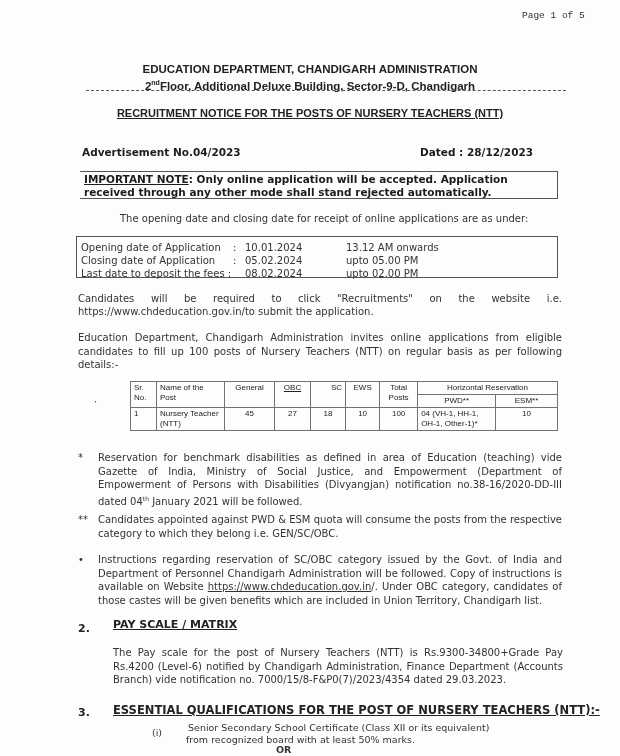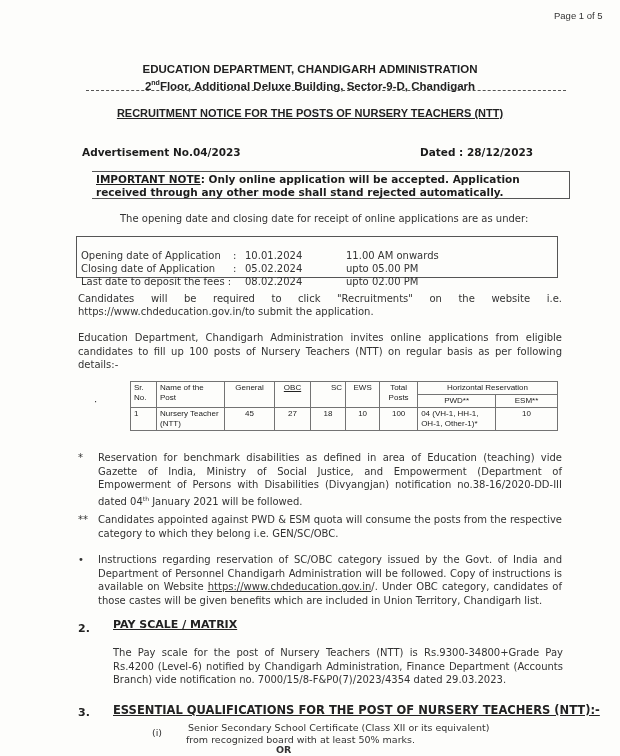--- a/index.html
+++ b/index.html
@@ -6,22 +6,21 @@
   html, body { width: 620px; height: 756px; overflow: hidden; }
   body {
     background: #fdfdfb;
     font-family: "DejaVu Sans", "Liberation Sans", sans-serif;
     color: #1c1c1c;
     position: relative;
   }
   .abs { position: absolute; }
   .page-num {
     left: 522px; top: 10px; font-size: 9.5px; color: #333;
-    font-family: Liberation Sans, sans-serif;
-    margin-left: 32px;
+    font-family: Liberation Mono, monospace;
   }
   .org-title {
     left: 0; width: 620px; top: 63px; text-align: center;
     font-size: 11.5px; font-weight: bold; color: #222;
     font-family: "Liberation Sans", sans-serif;
   }
   .org-addr {
     left: 0; width: 620px; top: 79px; text-align: center;
     font-size: 11.5px; font-weight: bold; color: #222;
     font-family: "Liberation Sans", sans-serif;
@@ -32,30 +31,30 @@
     border-top: 1.3px dashed #555;
   }
   .notice-title {
     left: 0; width: 620px; top: 107px; text-align: center;
     font-size: 11px; font-weight: bold; text-decoration: underline; color: #222;
     font-family: "Liberation Sans", sans-serif;
   }
   .adv-no { left: 82px; top: 146px; font-size: 10.5px; font-weight: bold; }
   .adv-date { left: 420px; top: 146px; font-size: 10.5px; font-weight: bold; }
   .imp-box {
-    left: 92px; top: 171px; width: 478px; height: 28px;
+    left: 80px; top: 171px; width: 478px; height: 28px;
     border: 1px solid #555; border-left-width: 0;
     padding: 1px 4px; font-size: 10.5px; font-weight: bold; line-height: 13px;
   }
   .imp-box .u { text-decoration: underline; }
   .intro-line { left: 120px; top: 213px; font-size: 10px; color: #333; }
   .dates-box {
     left: 76px; top: 236px; width: 482px; height: 42px;
     border: 1px solid #555; font-size: 10px; color: #333; line-height: 13px;
-    padding: 12px 4px;
+    padding: 4px 4px;
   }
   .date-row { display: flex; height: 13px; }
   .date-row .c1 { width: 152px; white-space: nowrap; }
   .date-row .c2 { width: 12px; }
   .date-row .c3 { width: 101px; }
   .date-row .c4 { flex: 1; }
   .para {
     left: 78px; width: 484px; font-size: 10px; color: #333;
     line-height: 13.5px; text-align: justify;
   }
@@ -102,21 +101,21 @@
   <span class="u">IMPORTANT NOTE</span><span>: Only online application will be accepted. Application received through any other mode shall stand rejected automatically.</span>
 </div>
 
 <div class="abs intro-line">The opening date and closing date for receipt of online applications are as under:</div>
 
 <div class="abs dates-box">
   <div class="date-row">
     <span class="c1">Opening date of Application</span>
     <span class="c2">:</span>
     <span class="c3">10.01.2024</span>
-    <span class="c4">11.00 AM onwards</span>
+    <span class="c4">13.12 AM onwards</span>
   </div>
   <div class="date-row">
     <span class="c1">Closing date of Application</span>
     <span class="c2">:</span>
     <span class="c3">05.02.2024</span>
     <span class="c4">upto  05.00 PM</span>
   </div>
   <div class="date-row">
     <span class="c1" style="width:164px">Last date to deposit the fees :</span>
     <span class="c3">08.02.2024</span>

